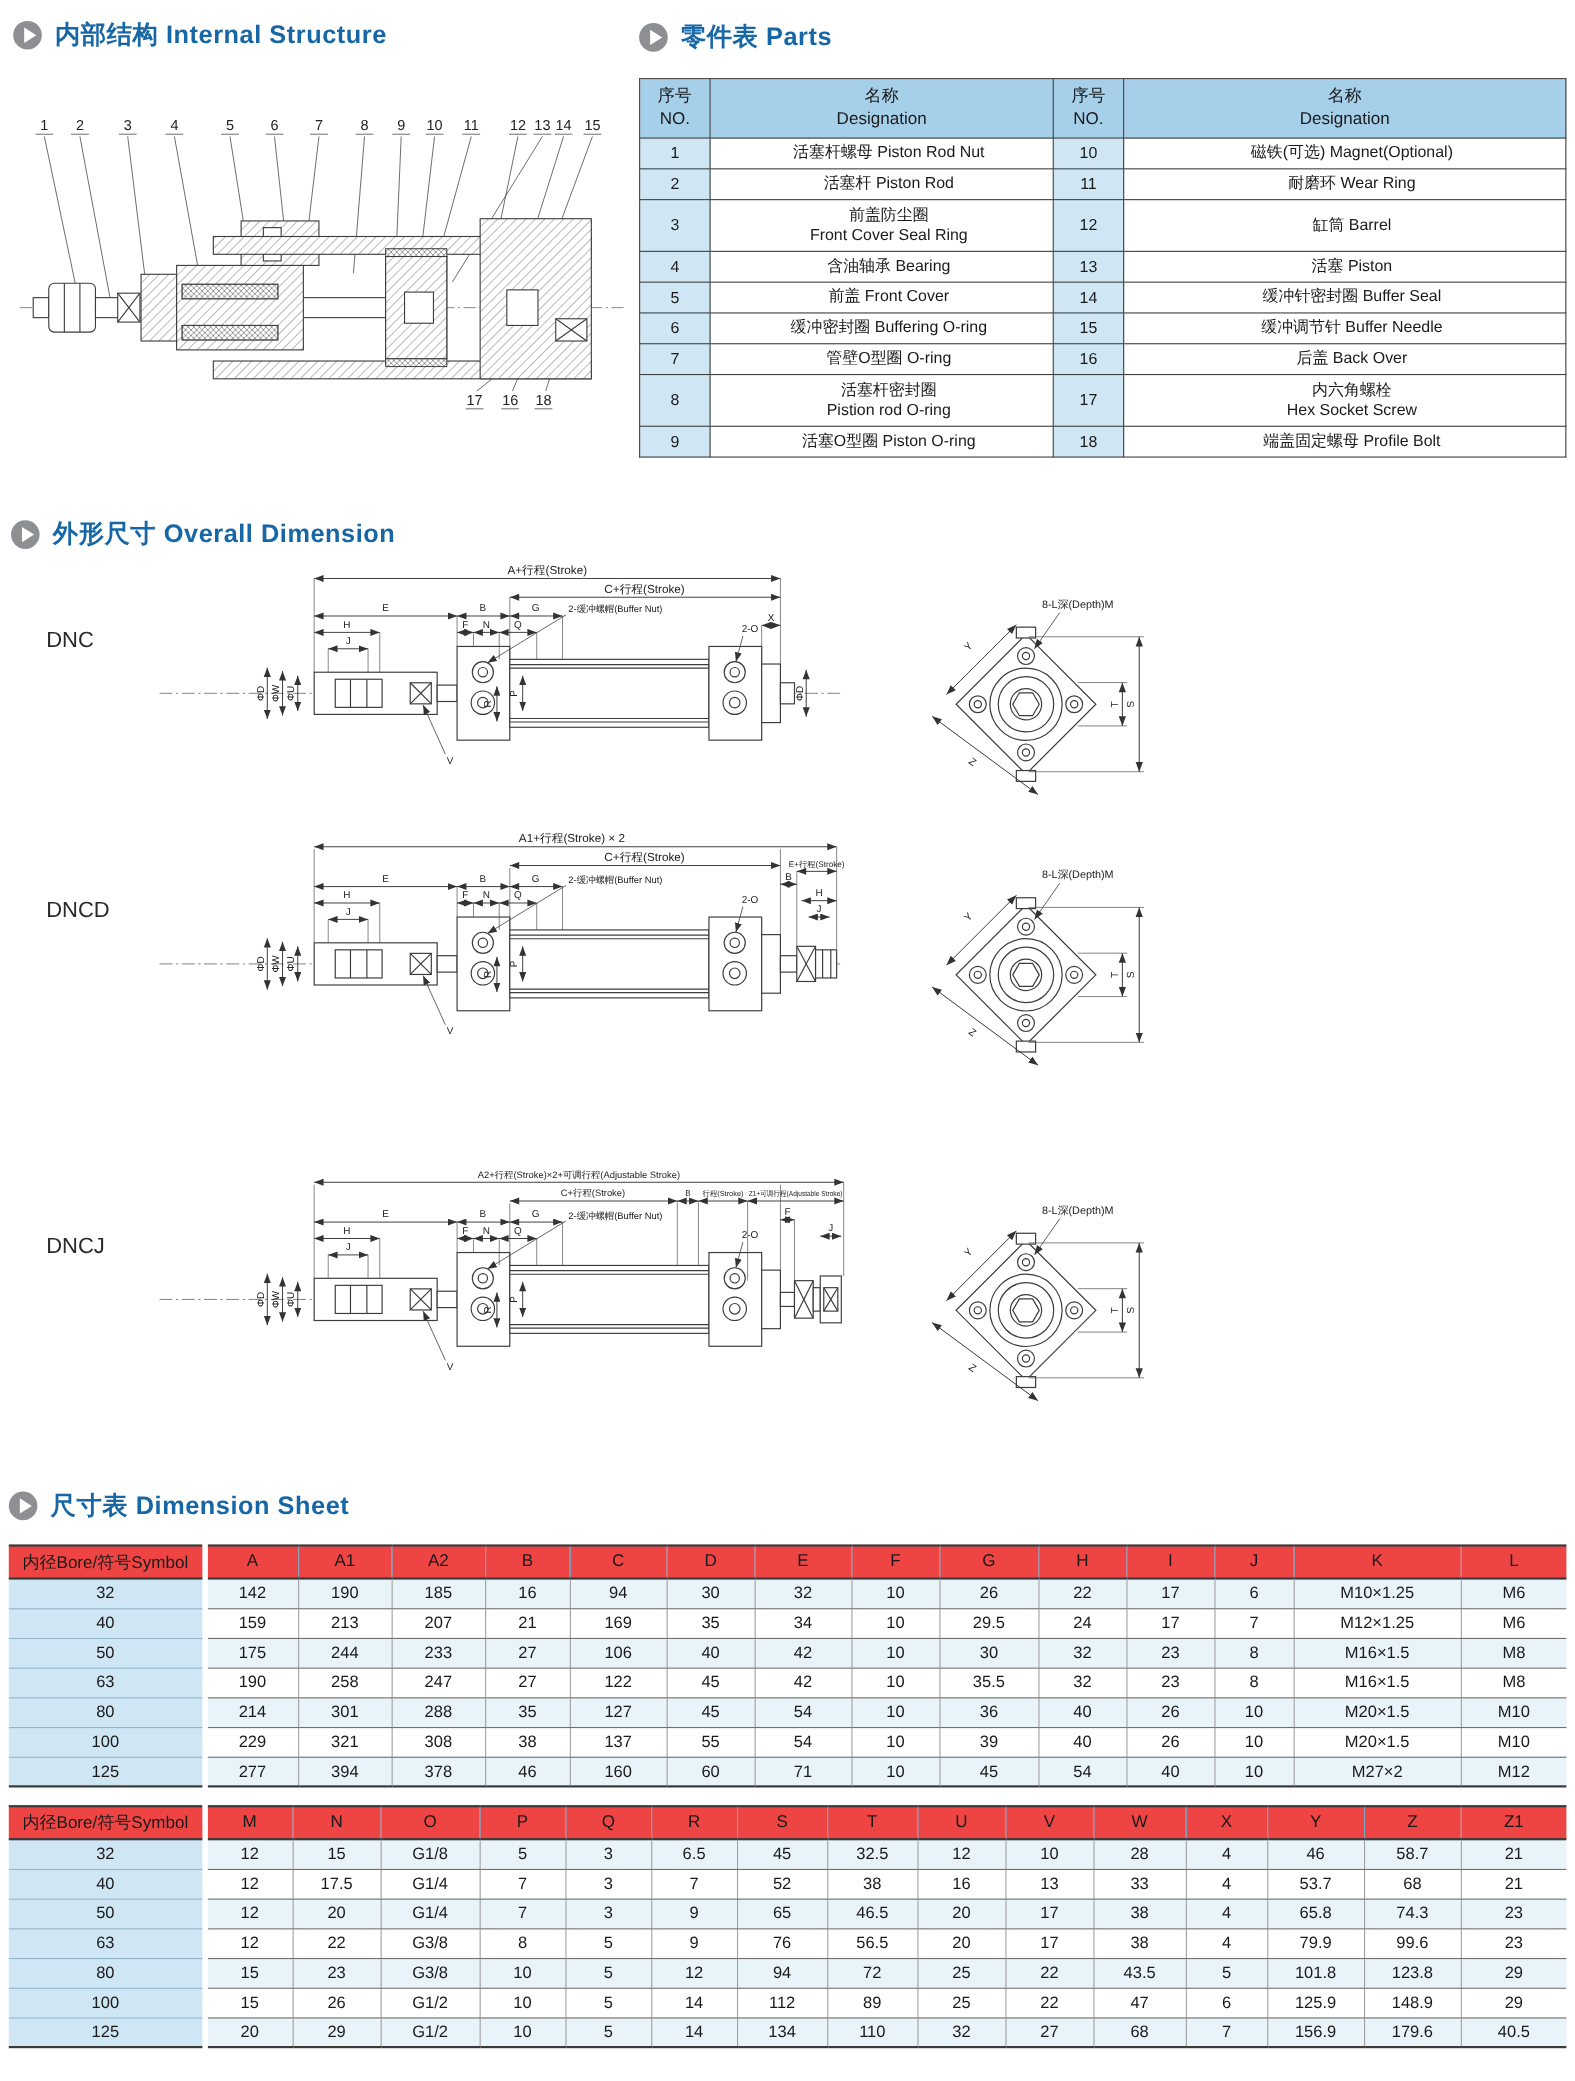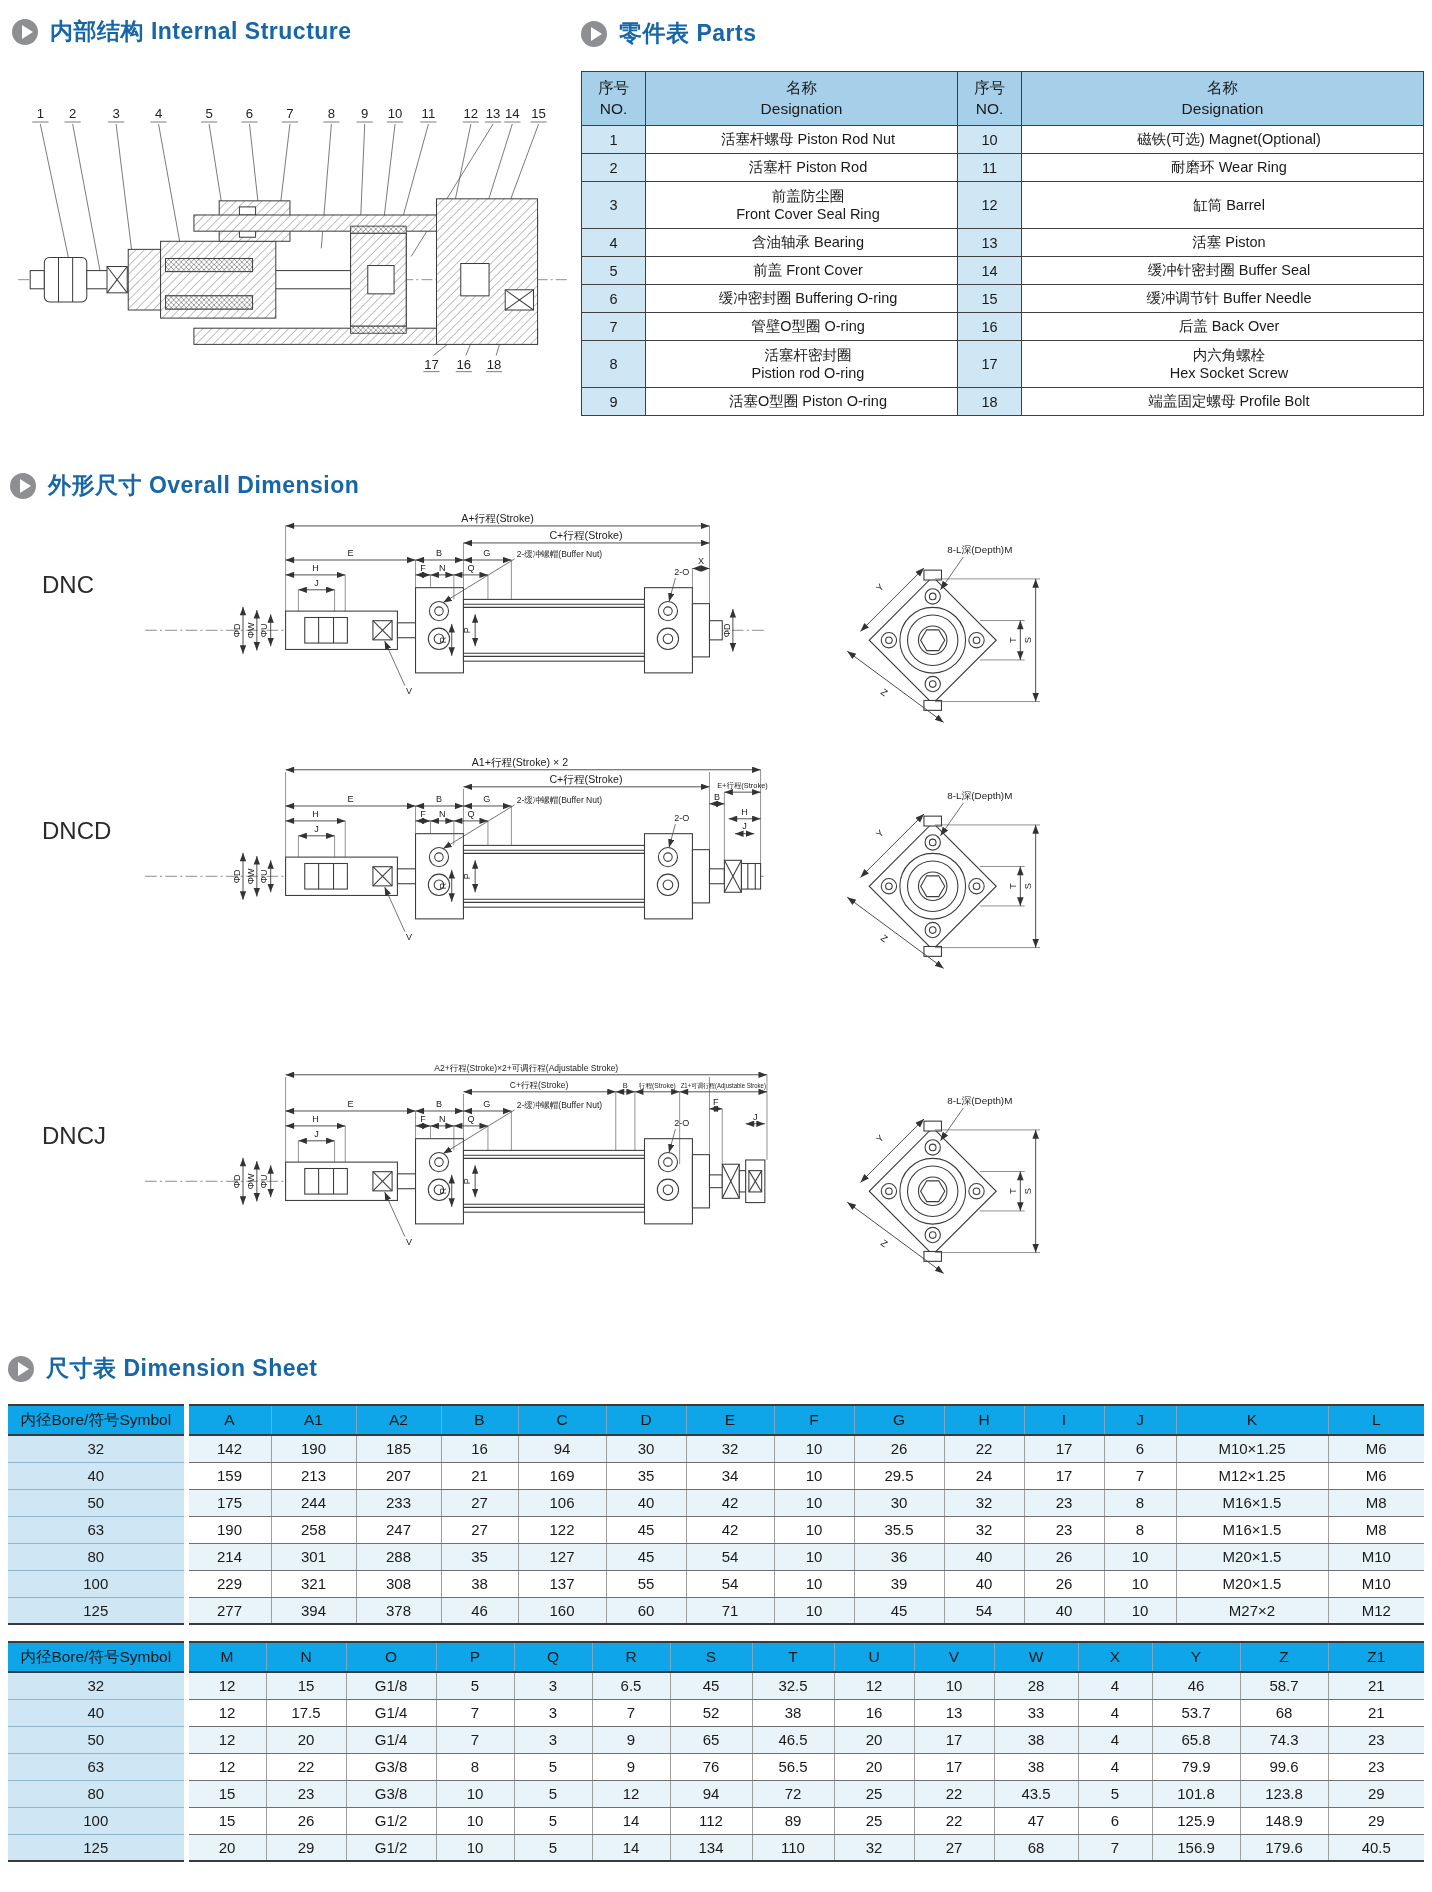--- a/index.html
+++ b/index.html
@@ -32,36 +32,36 @@
   .parts-table tbody tr { height:28px; }
   .parts-table tbody tr.tall { height:47px; }
 
   
   .overall-sec { margin-top:16px; }
   .overall-title { margin-left:2px; }
   .drawing-row { display:flex; align-items:flex-start; }
   .row-dnc  { height:230px; margin-top:8px; }
   .row-dncd { height:255px; }
   .row-dncj { height:345px; }
-  .model-label { width:128px; padding-left:34px; font-size:24px; color:#2a2a2a;
+  .model-label { width:128px; padding-left:34px; font-size:20px; color:#2a2a2a;
                  font-family:"Liberation Sans","DejaVu Sans",sans-serif; }
   .row-dnc  .model-label { padding-top:62px; }
   .row-dncd .model-label { padding-top:78px; }
   .row-dncj .model-label { padding-top:128px; }
   .side-svg { width:640px; height:213px; }
   .end-svg  { width:252px; height:230px; margin-left:34px; }
   .row-dnc  .side-svg, .row-dnc  .end-svg { margin-top:2px; }
   .row-dncd .side-svg, .row-dncd .end-svg { margin-top:18px; }
   .row-dncj .side-svg, .row-dncj .end-svg { margin-top:68px; }
 
   
   .dimsheet-sec { margin-top:14px; }
   .dim-table { border-collapse:collapse; table-layout:fixed; width:1416px; margin-top:20px; }
   .dim-table th, .dim-table td { text-align:center; vertical-align:middle; }
-  .dim-table thead th { background:#0ea5e9; font-weight:normal; font-size:15.5px; height:30px;
+  .dim-table thead th { background:#ef4444; font-weight:normal; font-size:15.5px; height:30px;
                         border-top:2px solid #3a3a3a; border-bottom:2px solid #3a3a3a; border-right:1px solid #7da9c4; }
   .dim-table thead th.bore-h { border-right:5px solid #ffffff; }
   .dim-table tbody td { font-size:15px; height:27px; border-bottom:1px solid #6f6f6f; border-right:1px solid #9f9f9f; }
   .dim-table tbody td.bore-cell { background:#cfe6f4; border-right:5px solid #ffffff; border-bottom:1px solid #8fb6cd; }
   .dim-table tbody tr:nth-child(odd) td:not(.bore-cell) { background:#e9f3fa; }
   .dim-table tbody tr:nth-child(even) td:not(.bore-cell) { background:#ffffff; }
   .dim-table tbody tr:last-child td { border-bottom:2px solid #3a3a3a; }
   .dim-table tbody td:last-child, .dim-table thead th:last-child { border-right:none; }
 
   

